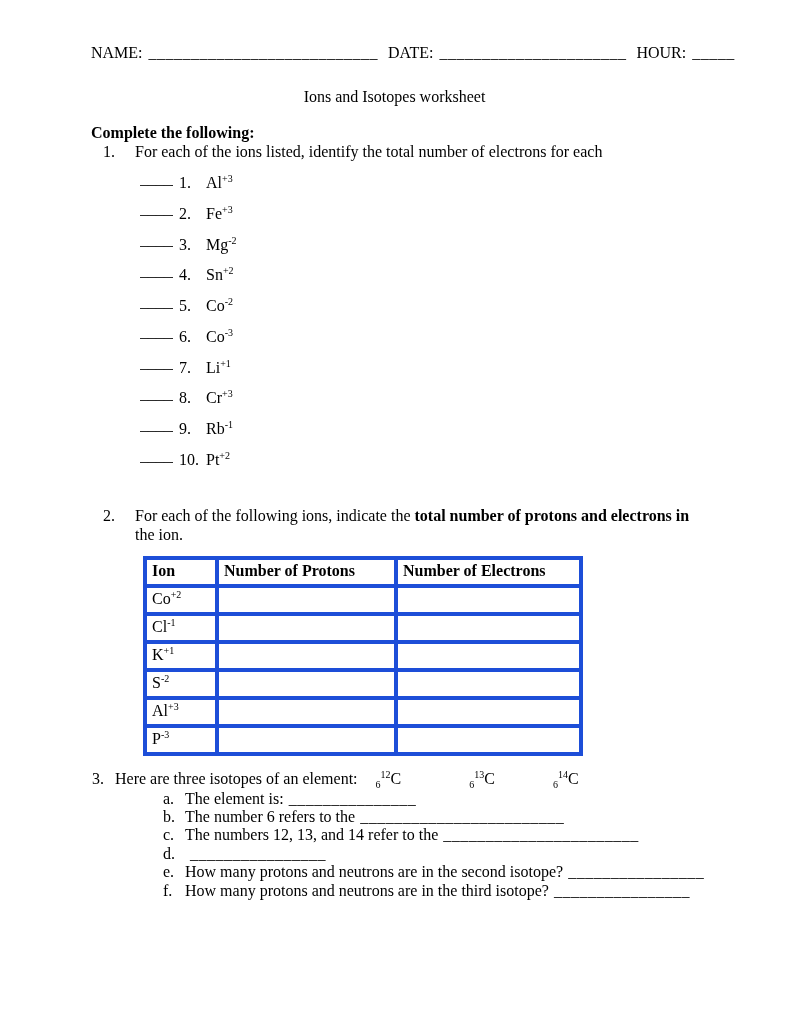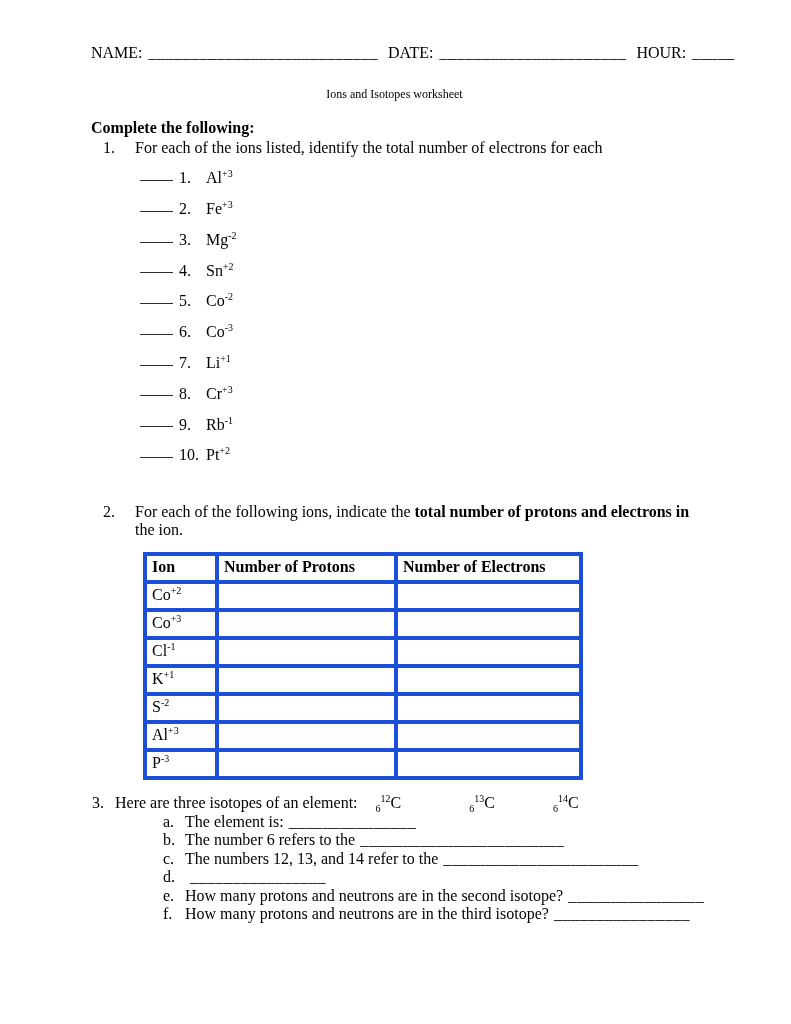--- a/index.html
+++ b/index.html
@@ -10,21 +10,21 @@
     overflow: hidden;
   }
   .page { padding: 44px 80px 0 91px; box-sizing: border-box; width: 778px; }
 
   
   .header-line { white-space: nowrap; }
   .header-line .lbl { margin-right: 6px; }
   .header-line .blank { letter-spacing: 0.5px; }
   .header-line .gap { display: inline-block; width: 6px; }
 
-  .title { text-align: center; font-size: 12px; font-weight: normal; margin: 26px 0 0 0; }
+  .title { text-align: center; font-size: 16px; font-weight: normal; margin: 26px 0 0 0; }
 
   .heading { font-weight: bold; margin-top: 17px; }
 
   
   .qline { display: flex; align-items: flex-start; }
   .qline .qnum { flex: 0 0 auto; }
   .q1 { margin-top: 1px; }
   .q1 .qnum { margin-left: 12px; width: 32px; }
   .q2 { margin-top: 38px; }
   .q2 .qnum { margin-left: 12px; width: 32px; }
@@ -115,25 +115,20 @@
         <th>Number of Electrons</th>
       </tr>
     </thead>
     <tbody>
       <tr>
           <td><span>Co</span><sup>+2</sup></td>
           <td></td>
           <td></td>
         </tr>
       <tr>
-          <td><span>Co</span><sup>+3</sup></td>
-          <td></td>
-          <td></td>
-        </tr>
-      <tr>
           <td><span>Cl</span><sup>-1</sup></td>
           <td></td>
           <td></td>
         </tr>
       <tr>
           <td><span>K</span><sup>+1</sup></td>
           <td></td>
           <td></td>
         </tr>
       <tr>

